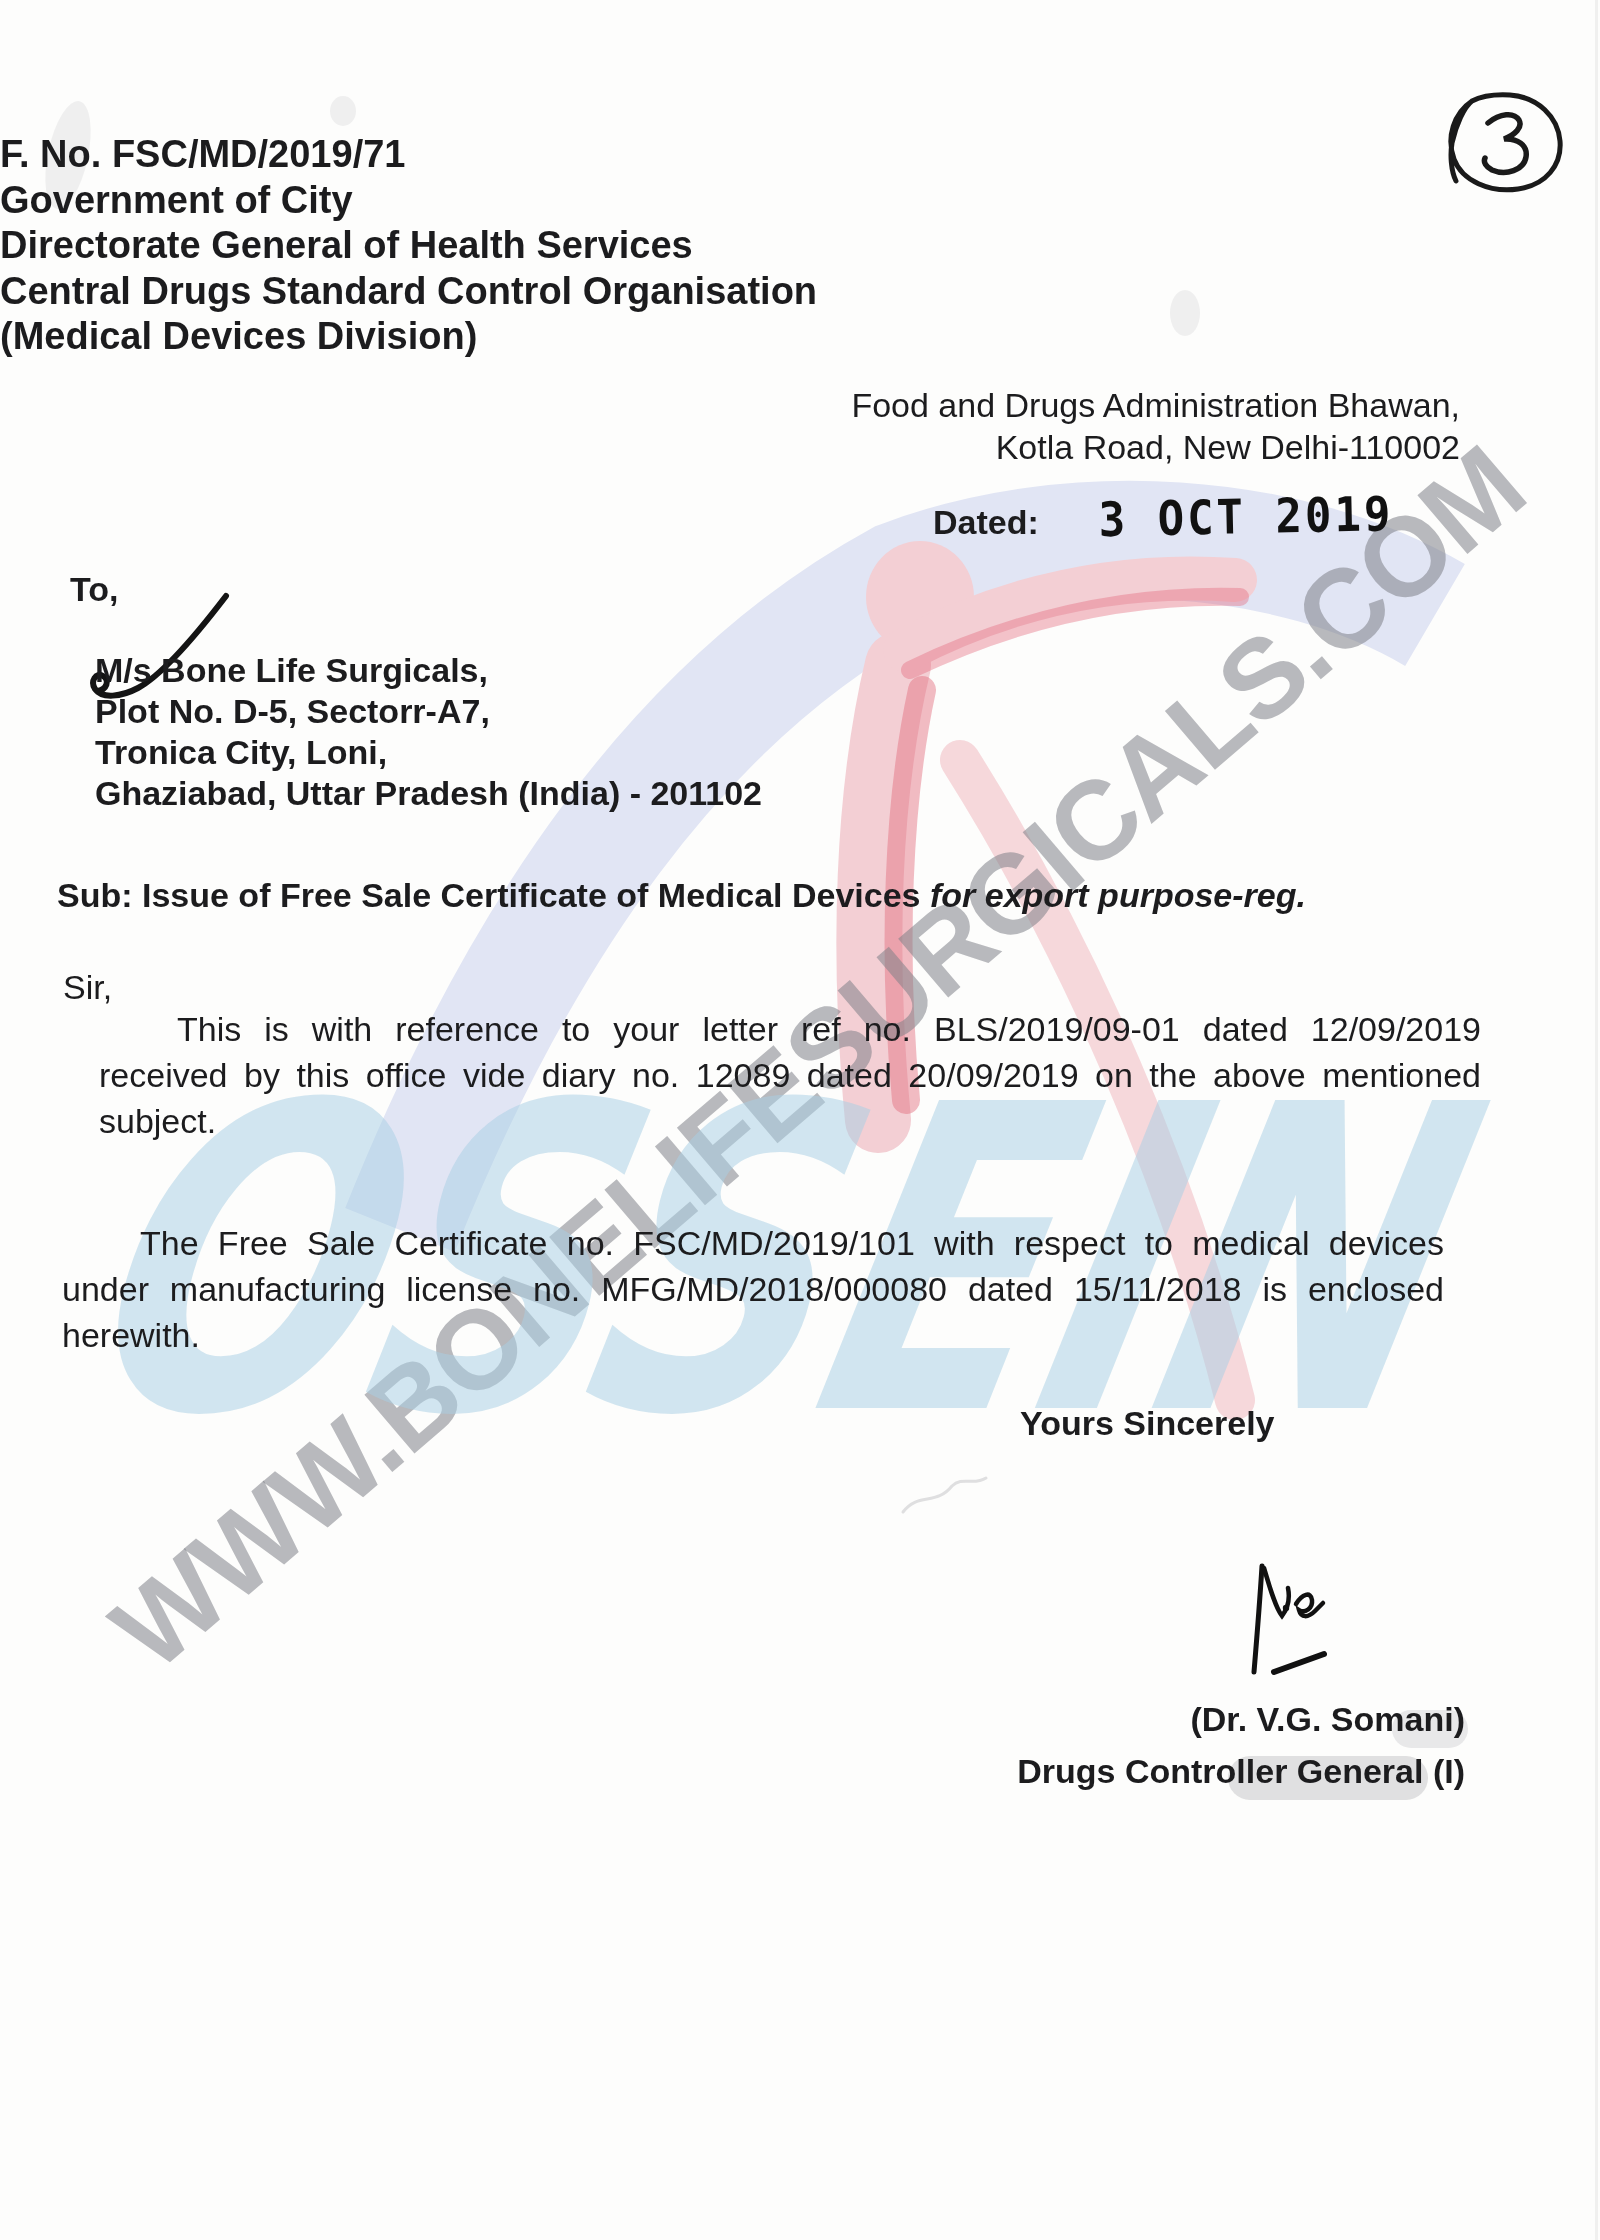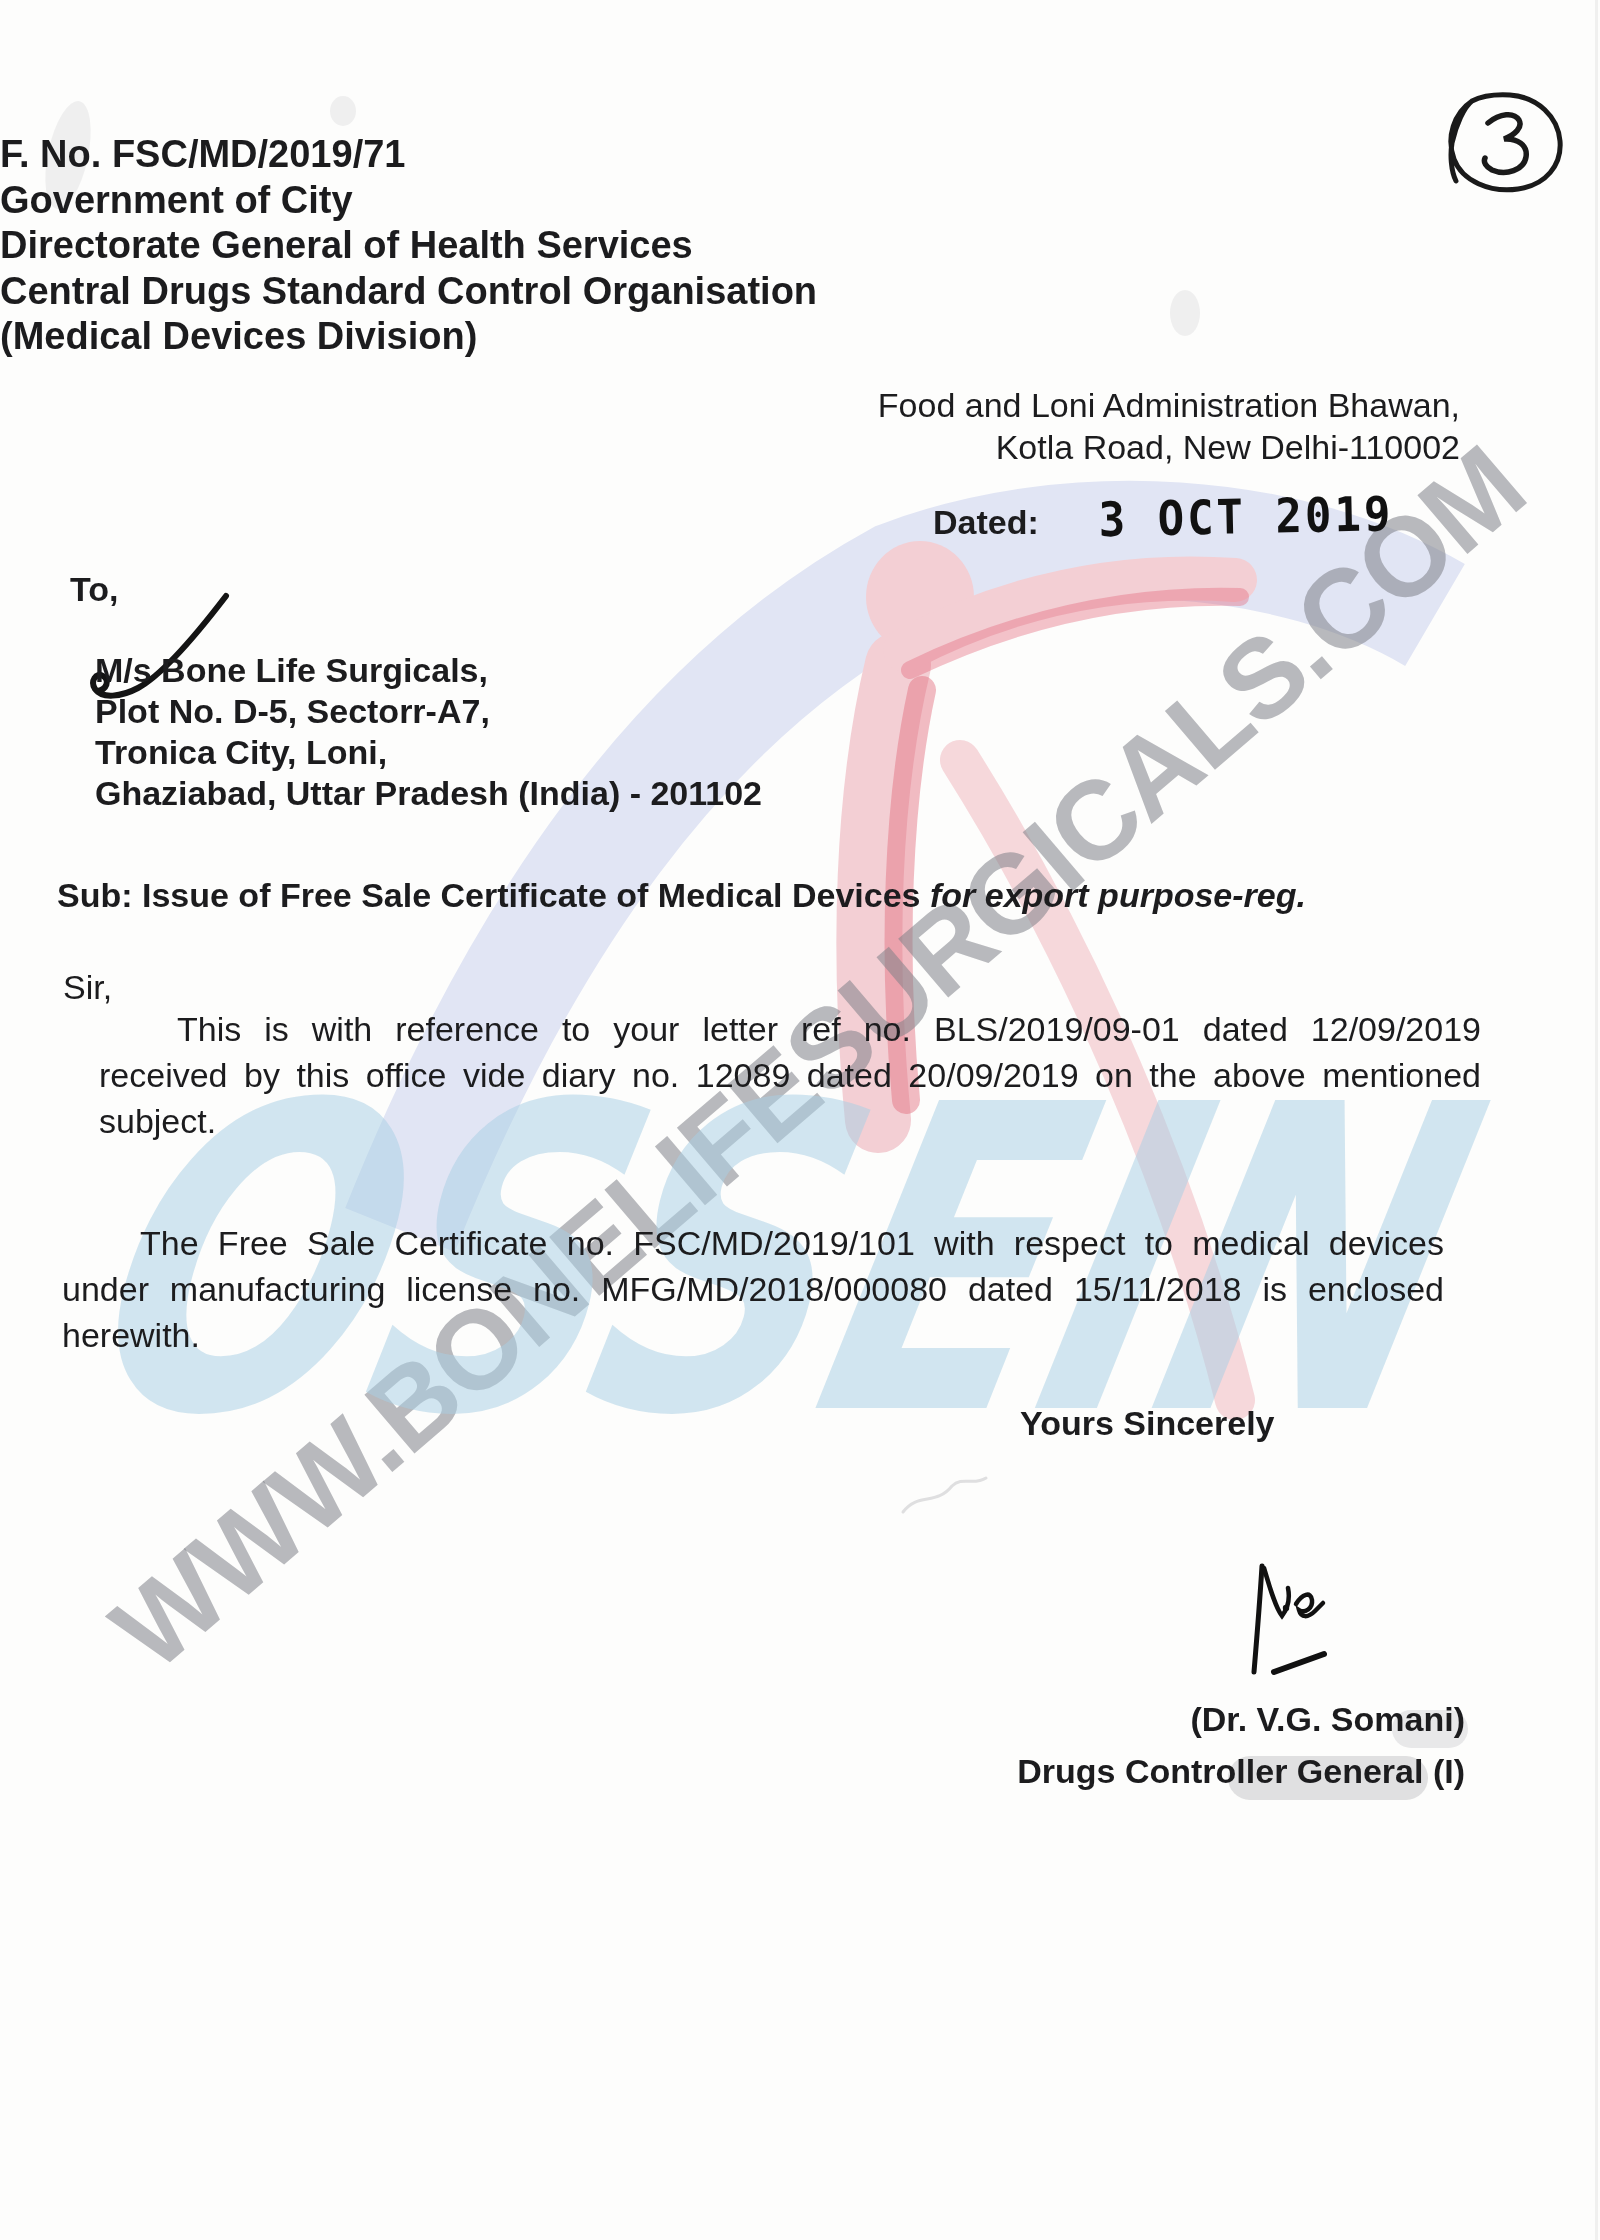--- a/index.html
+++ b/index.html
@@ -103,21 +103,21 @@
 
   <div class="abs hdr txt">
     <div>F. No. FSC/MD/2019/71</div>
     <div>Government of City</div>
     <div>Directorate General of Health Services</div>
     <div>Central Drugs Standard Control Organisation</div>
     <div>(Medical Devices Division)</div>
   </div>
 
   <div class="abs office txt">
-    <div>Food and Loni Administration Bhawan,</div>
+    <div>Food and Drugs Administration Bhawan,</div>
     <div>Kotla Road, New Delhi-110002</div>
   </div>
 
   <div class="abs dated-label txt">Dated:</div>
   <div class="abs date-stamp txt">3 OCT 2019</div>
 
   <svg class="abs txt" style="left:1438px;top:85px;" width="135" height="115" viewBox="0 0 135 115">
     <path d="M34,16 C16,28 8,52 16,74 C24,96 52,108 80,104 C108,100 124,80 122,56 C120,32 100,12 72,10 C56,9 42,12 34,16 C26,22 18,40 14,58 C12,70 13,86 18,96" fill="none" stroke="#1a1a1a" stroke-width="5" stroke-linecap="round"></path>
     <path d="M50,38 C62,28 76,27 81,35 C85,42 77,50 66,54 C79,53 90,60 88,72 C86,85 68,91 54,85 C48,82 45,77 47,73" fill="none" stroke="#1a1a1a" stroke-width="5.5" stroke-linecap="round"></path>
   </svg>

